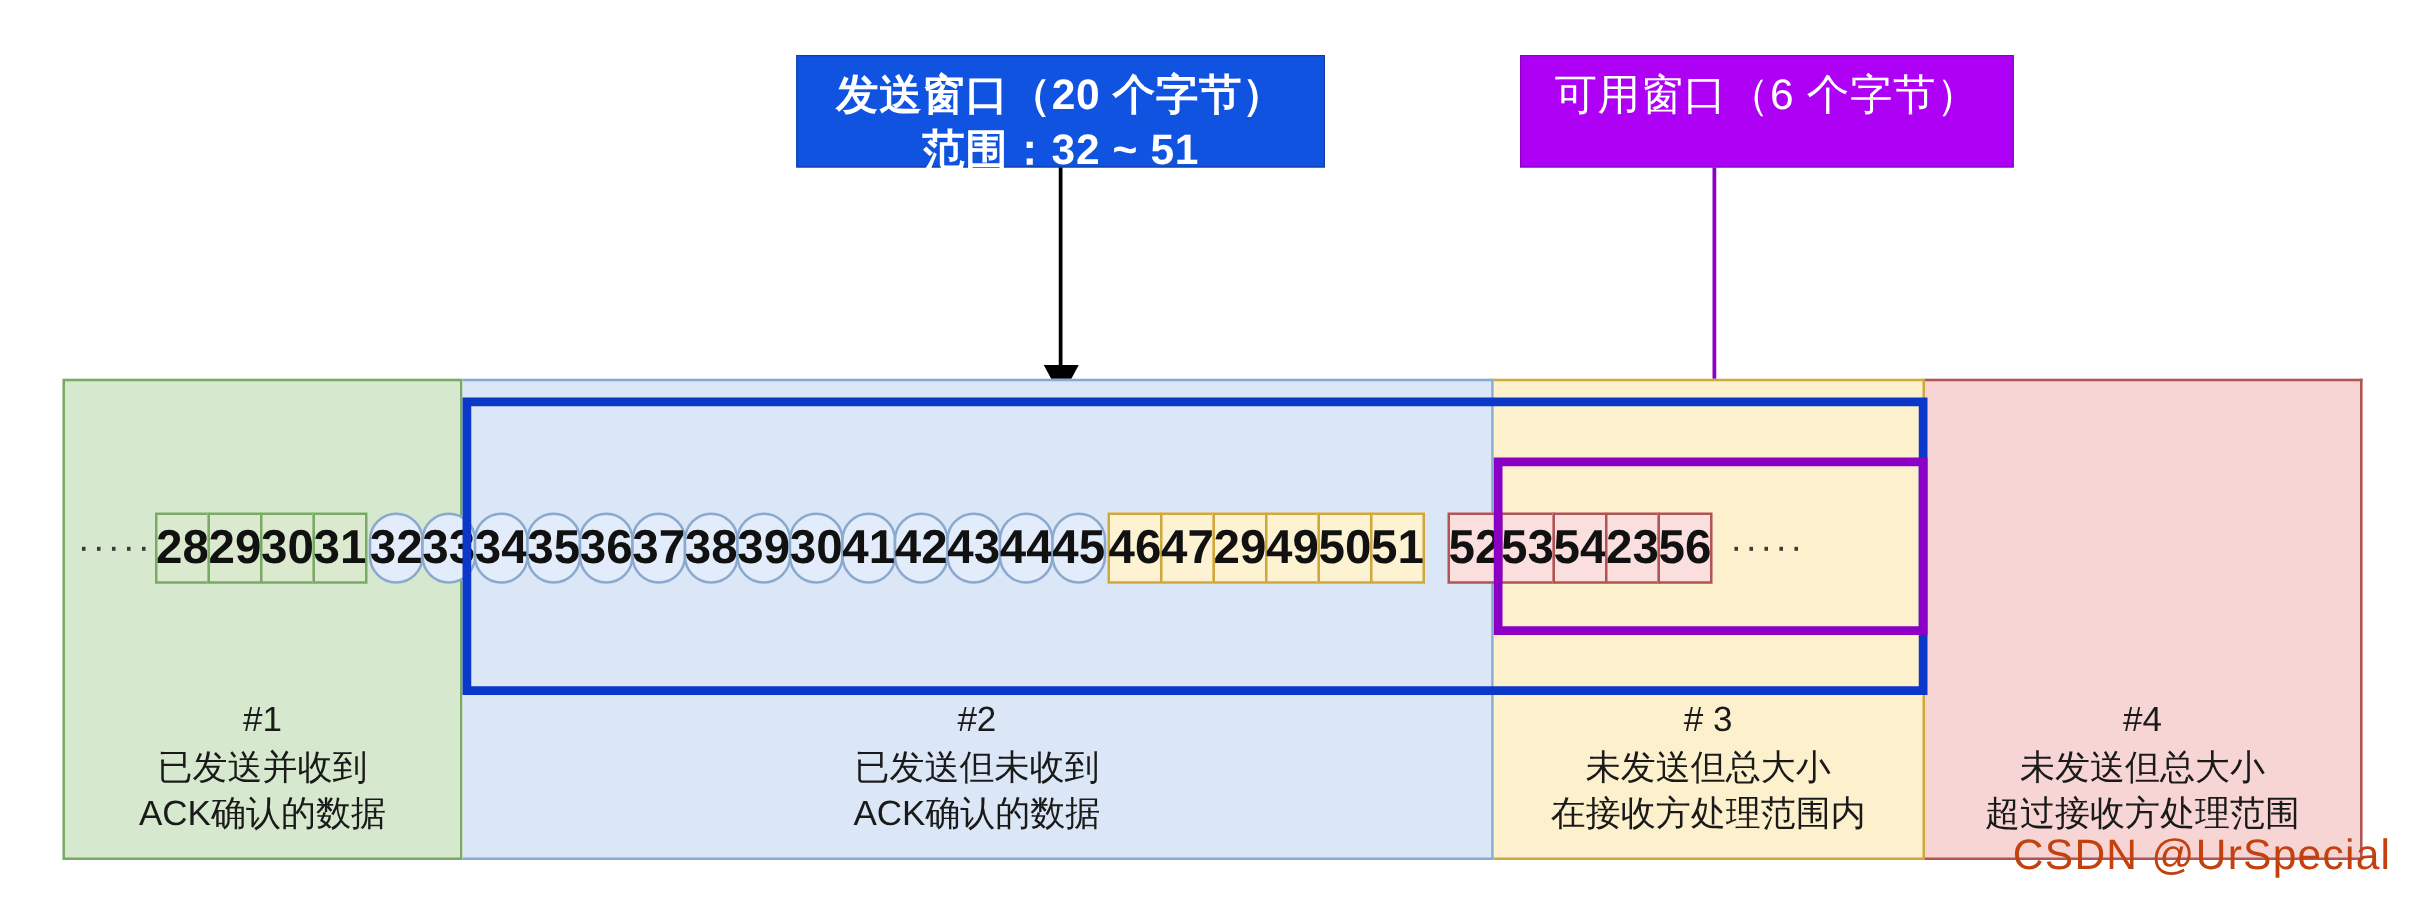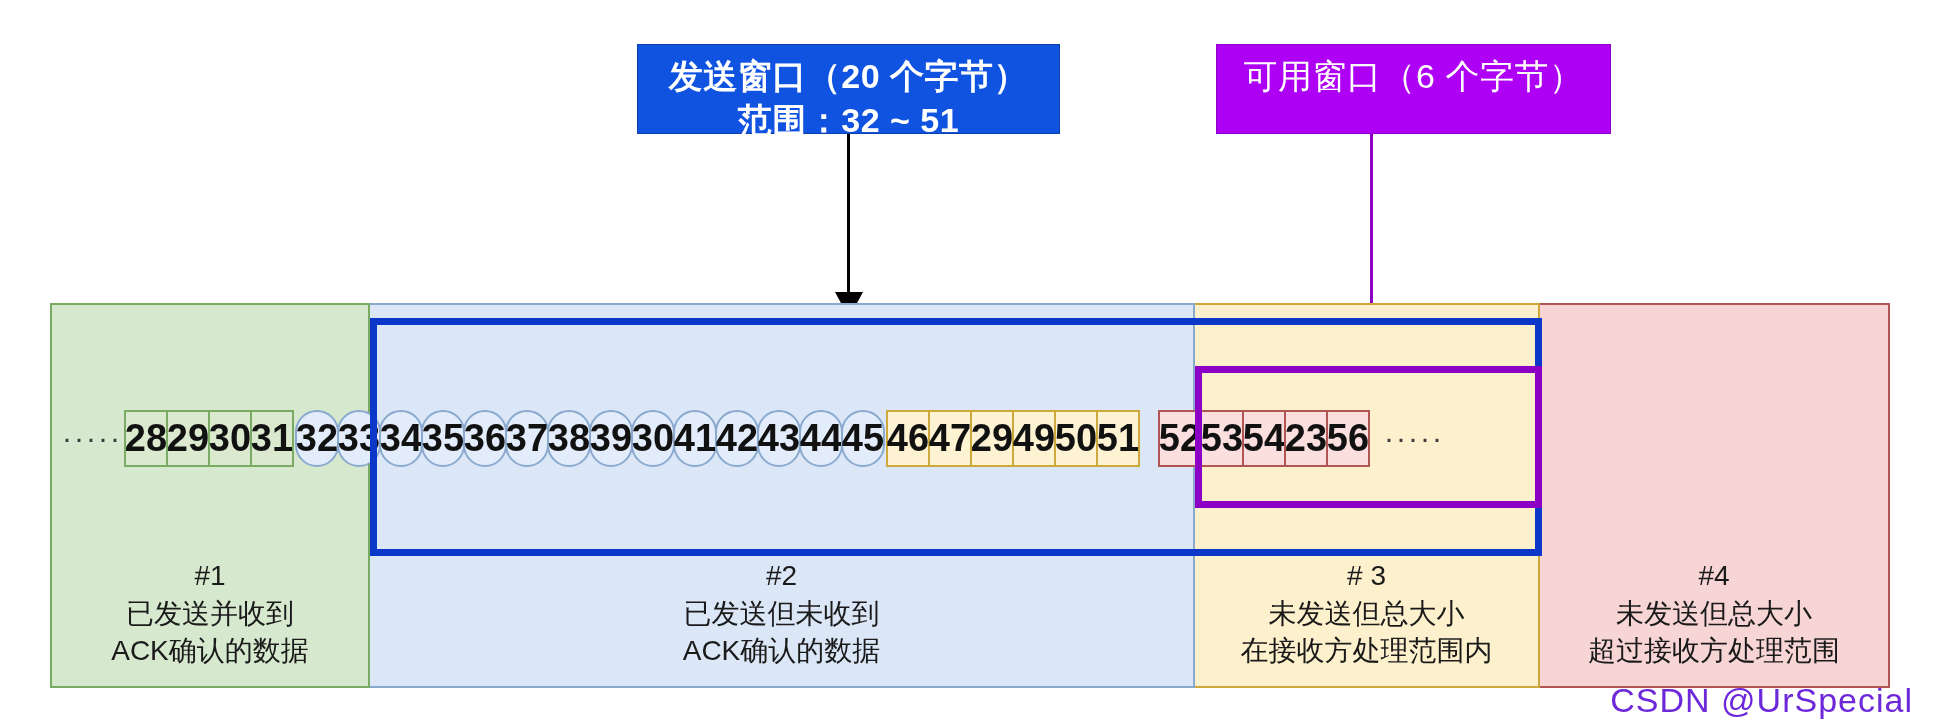--- a/index.html
+++ b/index.html
@@ -195,22 +195,22 @@
     top: 366px;
     width: 347px;
     height: 142px;
     border: 7px solid #8c00c6;
   }
 
   
   #watermark {
     position: absolute;
     right: 22px;
-    bottom: 4px;
-    color: #6d28d9;
+    bottom: 20px;
+    color: #c2410c;
     font-size: 34px;
     letter-spacing: 1px;
     user-select: none;
   }
 </style>
 </head>
 <body>
 
 <div id="stage">
 

